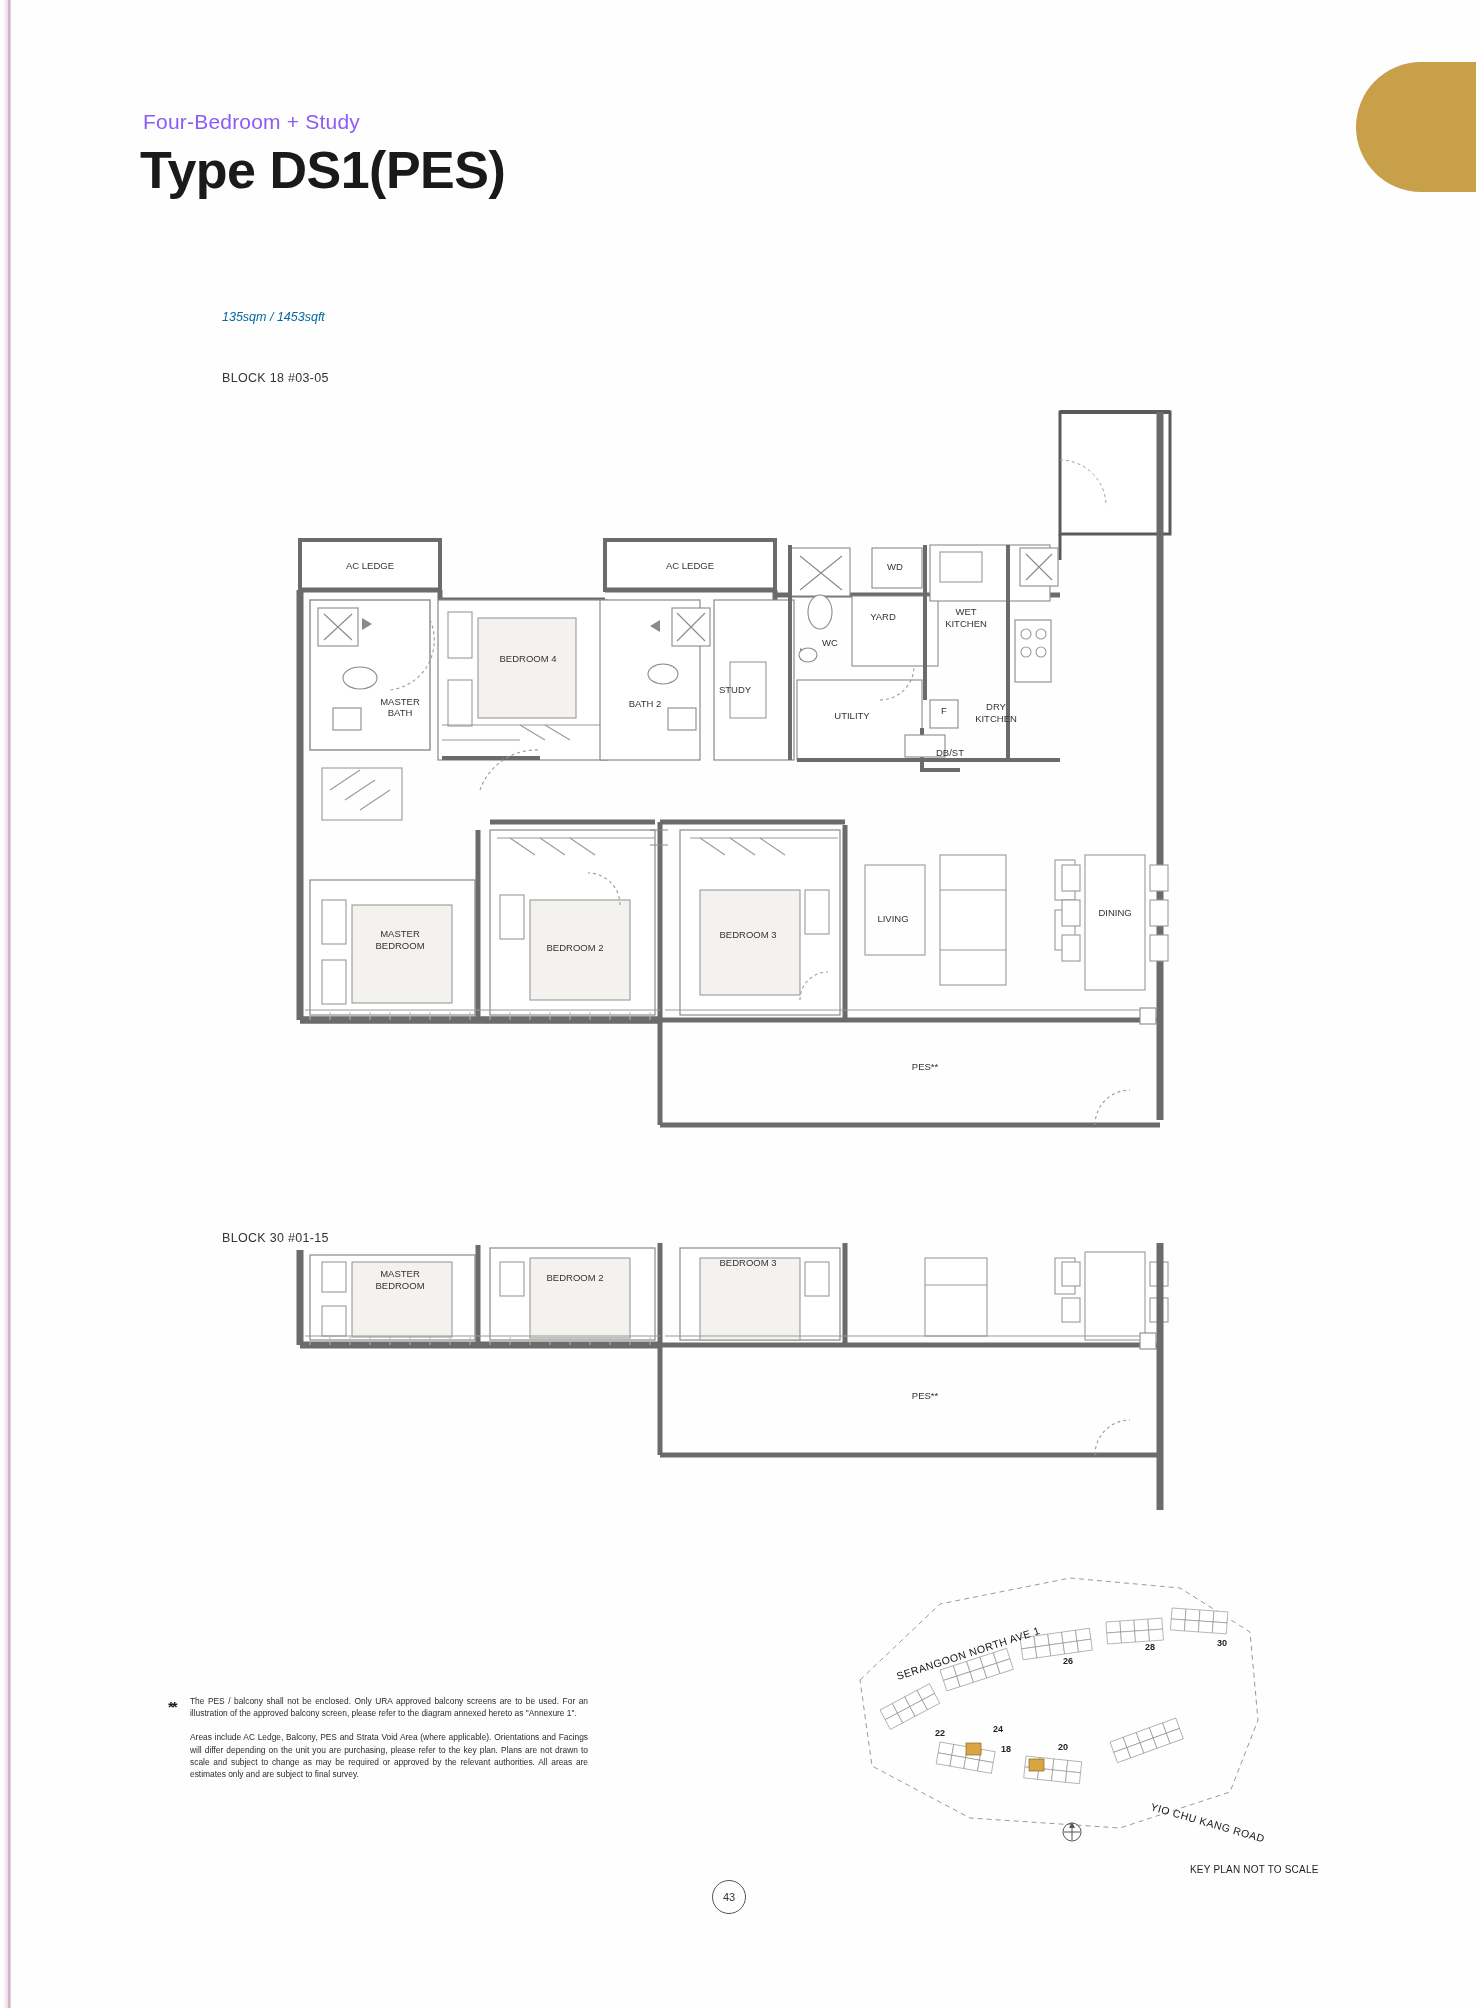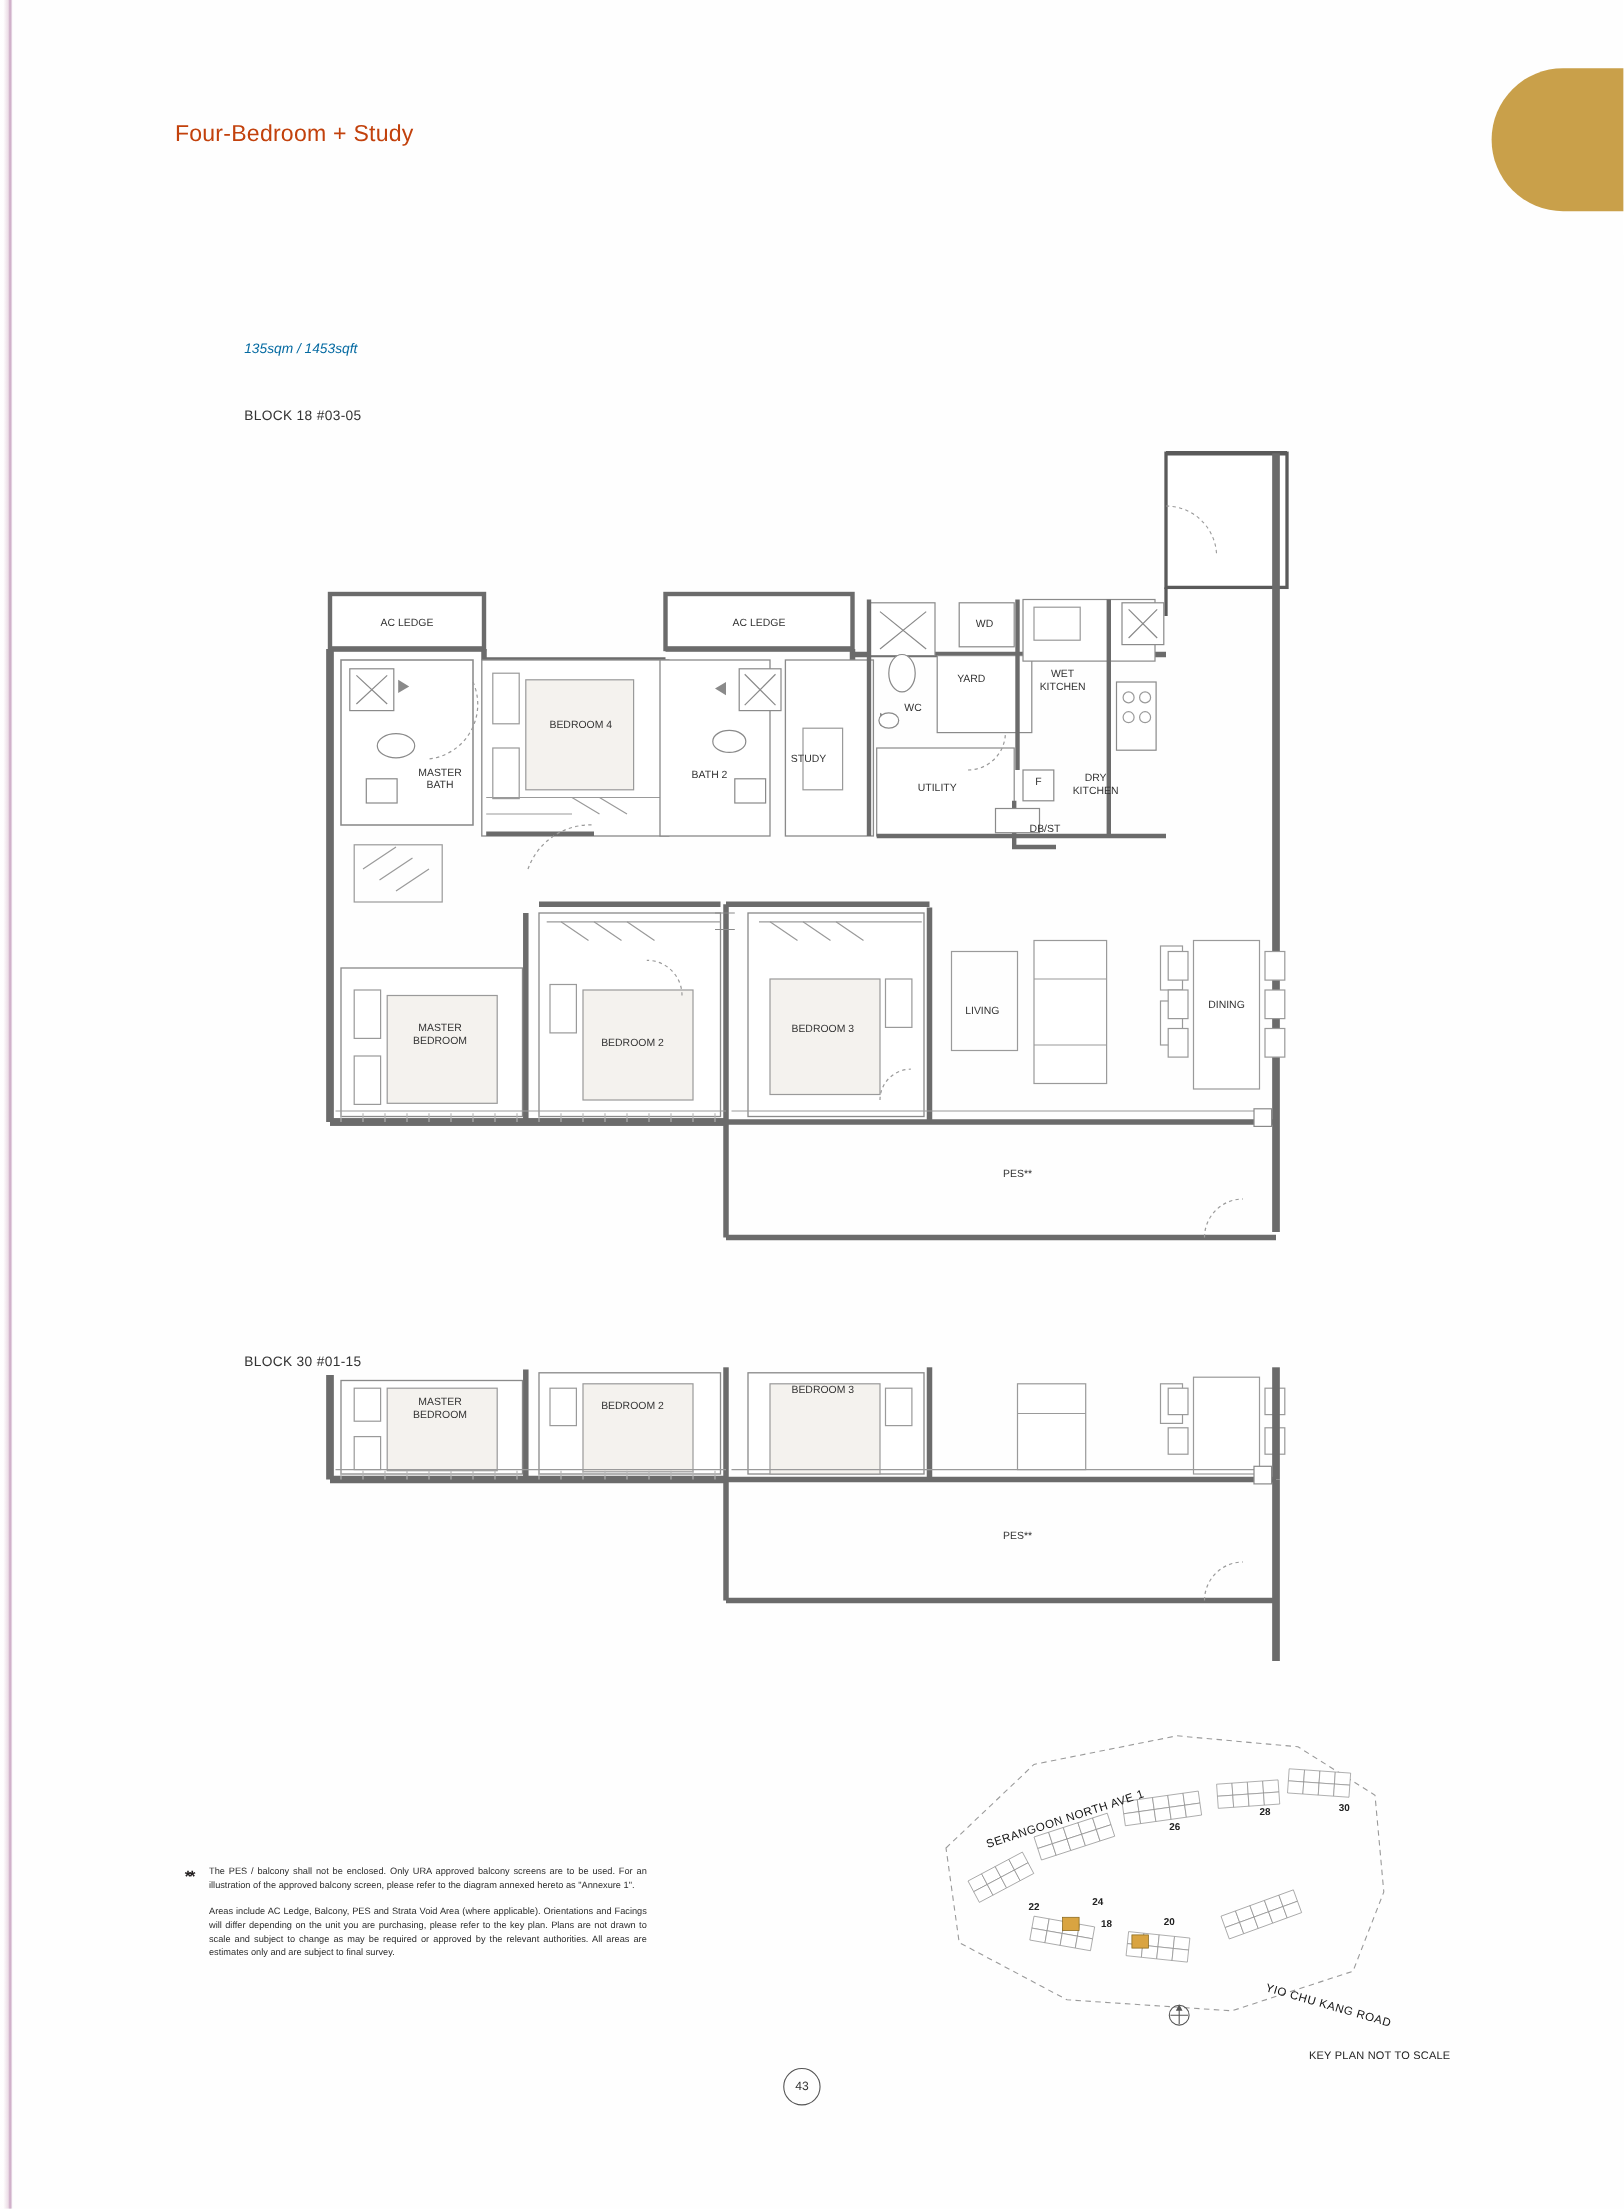--- a/index.html
+++ b/index.html
@@ -27,22 +27,22 @@
   }
   
   .gold-arc {
     position:absolute; right:0; top:62px;
     width:120px; height:130px;
     background:#c9a04a;
     border-top-left-radius:140px;
     border-bottom-left-radius:140px;
   }
   .hdr-sub {
-    position:absolute; left:159px; top:110px;
-    font-size:21px; color:#c2410c; letter-spacing:.2px;
+    position:absolute; left:143px; top:110px;
+    font-size:21px; color:#8b5cf6; letter-spacing:.2px;
   }
   .hdr-title {
     position:absolute; left:140px; top:140px;
     font-size:52px; font-weight:bold; letter-spacing:-.5px;
     color:#1a1a1a;
   }
   .meta-area {
     position:absolute; left:222px; top:310px;
     font-size:12.5px; color:#0369a1;font-style:italic;
   }
@@ -84,20 +84,21 @@
 </head>
 <body>
 
 <div class="page">
 
   <div class="edge-strip"></div>
   <div class="edge-strip2"></div>
   <div class="gold-arc"></div>
 
   <div class="hdr-sub">Four-Bedroom + Study</div>
+  <div class="hdr-title">Type DS1(PES)</div>
 
   <div class="meta-area">135sqm / 1453sqft</div>
   <div class="meta-block1">BLOCK 18 #03-05</div>
   <div class="meta-block2">BLOCK 30 #01-15</div>
 
   <svg class="plan1" width="1476" height="2008">
     <g fill="none" stroke="#4a4a4a" stroke-width="1.1">
 
       <rect x="1060" y="412" width="110" height="122" fill="#fff" stroke="#5a5a5a" stroke-width="3"></rect>
       <path d="M1060 412 L1170 412" stroke="#5a5a5a" stroke-width="4"></path>

